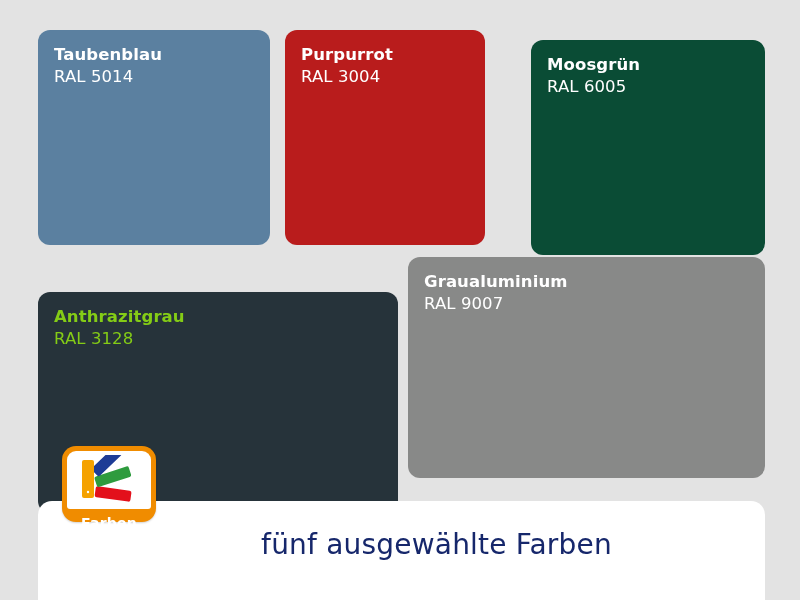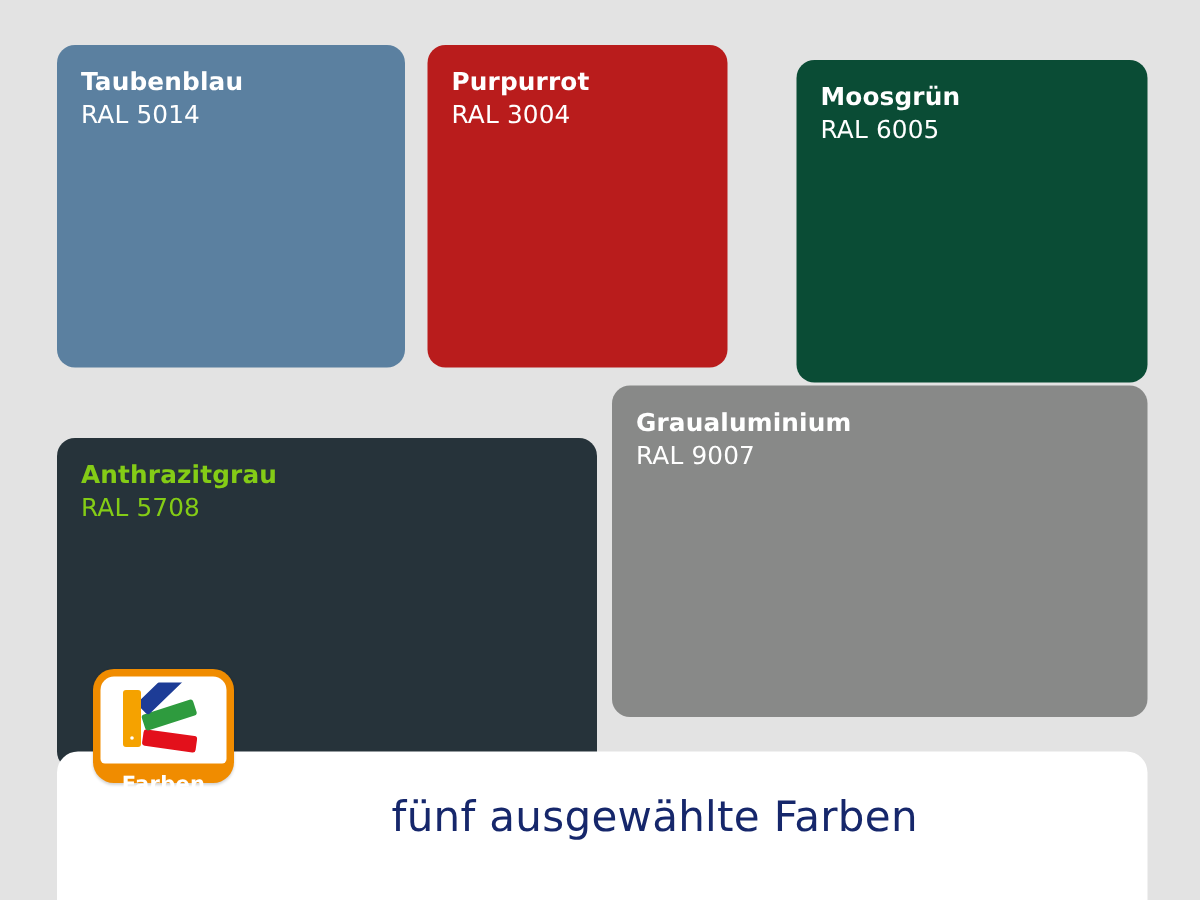--- a/index.html
+++ b/index.html
@@ -132,21 +132,21 @@
   <div class="swatch" style="left: 531px; top: 30px; width: 234px; height: 215px; background: rgb(10, 76, 53); color: rgb(255, 255, 255); margin-top: 10px;">
     <div class="sw-label">
       <span class="sw-name">Moosgrün</span>
       <span class="sw-code">RAL 6005</span>
     </div>
   </div>
 
   <div class="swatch" style="left: 38px; top: 257px; width: 360px; height: 221px; background: rgb(38, 51, 58); color: #84cc16; margin-top: 35px;">
     <div class="sw-label">
       <span class="sw-name">Anthrazitgrau</span>
-      <span class="sw-code">RAL 5708</span>
+      <span class="sw-code">RAL 3128</span>
     </div>
   </div>
 
   <div class="swatch" style="left: 408px; top: 257px; width: 357px; height: 221px; background: rgb(136, 137, 136); color: rgb(255, 255, 255); padding-left: 48px;">
     <div class="sw-label">
       <span class="sw-name">Graualuminium</span>
       <span class="sw-code">RAL 9007</span>
     </div>
   </div>
 

